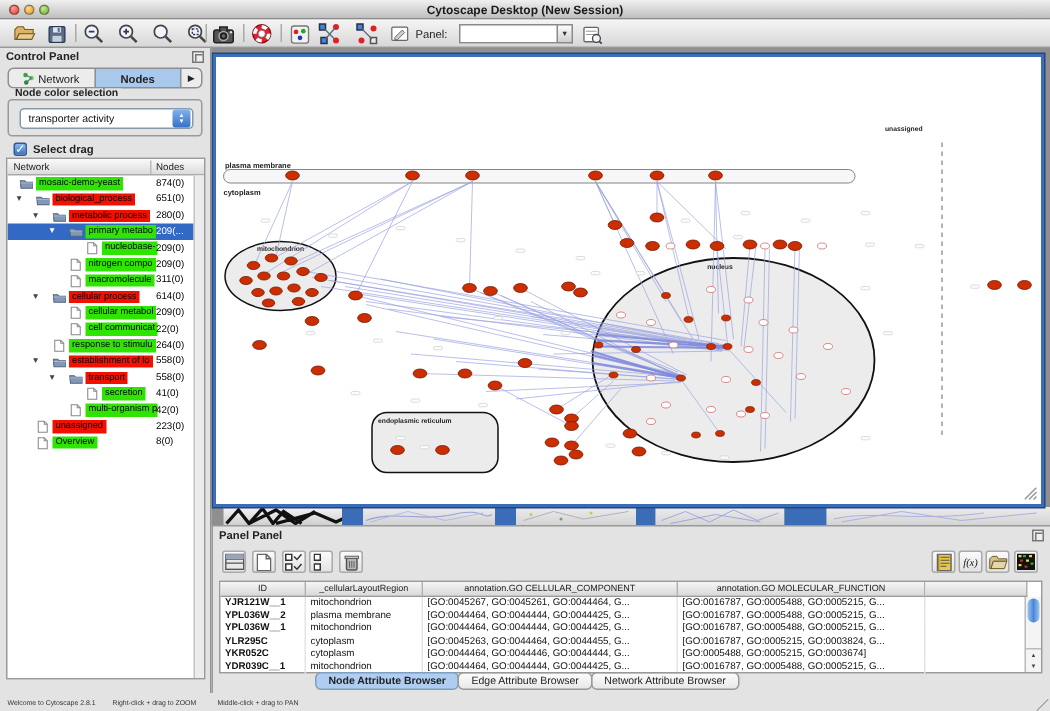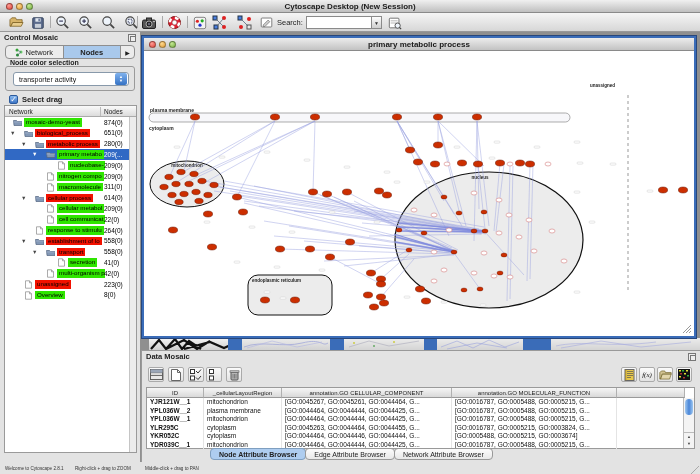--- a/index.html
+++ b/index.html
@@ -177,36 +177,36 @@
           <rect x="10" y="10" width="4" height="4" fill="#e8e8e8" stroke="#555"></rect>
           <line x1="4" y1="4" x2="11" y2="11" stroke="#567" stroke-width="0.8"></line>
         </svg>
     </span>
     <span class="tbtn" style="left:258px">
       <svg width="13" height="13" viewBox="0 0 16 16">
           <rect x="1.5" y="2.5" width="13" height="11" rx="1" fill="#fff" stroke="#666"></rect>
           <path d="M4 11l6-6 2 2-6 6H4z" fill="#cfcfcf" stroke="#555" stroke-width="0.7"></path>
         </svg>
     </span>
-    <span class="search-label">Search:</span>
+    <span class="search-label">Panel:</span>
     <input class="search-box" value="" style="">
     <span class="search-arrow">▼</span>
     <span class="tbtn" style="left:386px">
       <svg width="14" height="14" viewBox="0 0 16 16">
           <rect x="1.5" y="2.5" width="11" height="11" rx="1" fill="#fff" stroke="#666"></rect>
           <line x1="3" y1="5.5" x2="11" y2="5.5" stroke="#999" stroke-width="0.8"></line>
           <line x1="3" y1="8" x2="11" y2="8" stroke="#999" stroke-width="0.8"></line>
           <circle cx="11" cy="11" r="3" fill="#eef4fb" stroke="#444"></circle>
           <line x1="13" y1="13" x2="15" y2="15" stroke="#444" stroke-width="1.4"></line>
         </svg>
     </span>
   </div>
 
   <div class="cpanel">
-    <div class="phead">Control Mosaic</div>
+    <div class="phead">Control Panel</div>
     <span class="floatico" style="right:4px;top:2px"></span>
     <div class="cptabs">
       <div class="cptab">
         <svg width="8" height="9" viewBox="0 0 8 9">
             <circle cx="2" cy="2" r="1.5" fill="#3a3"></circle>
             <circle cx="6" cy="4" r="1.5" fill="#6c6"></circle>
             <circle cx="2.5" cy="7" r="1.5" fill="#283"></circle>
             <line x1="2" y1="2" x2="6" y2="4" stroke="#577" stroke-width="0.7"></line>
             <line x1="6" y1="4" x2="2.5" y2="7" stroke="#577" stroke-width="0.7"></line>
           </svg>
@@ -411,28 +411,20 @@
         </svg>
     </div>
     <div class="bgwin" style="left:382px;top:306px;width:28px;height:12px;background:#3a6cb8"></div>
     <div class="bgwin" style="left:410px;top:306px;width:149px;height:12px;background:linear-gradient(#ececec,#d4d4d4)">
       <svg width="149" height="12">
           <path d="M5 8 C 30 2, 60 10, 105 4 M10 10 L50 3 L90 9 L140 4" stroke="#a6abdf" stroke-width="0.6" fill="none"></path>
         </svg>
     </div>
 
     <div class="netwin">
-      <div class="nw-title">
-        <div class="lights" style="left:5px;top:3px">
-          <span class="light l-red"></span>
-          <span class="light l-yel"></span>
-          <span class="light l-grn"></span>
-        </div>
-        <div class="t">primary metabolic process</div>
-      </div>
       <div class="nw-canvas">
         <svg id="net-svg" width="550" height="285" viewBox="0 0 550 285">
             <rect x="5" y="62" width="421" height="9" rx="4.5" fill="#f7f7fa" stroke="#777" stroke-width="0.6"></rect>
             <text x="6" y="61" font-size="5" font-weight="bold" fill="#222">plasma membrane</text>
             <text x="5" y="79" font-size="5" font-weight="bold" fill="#222">cytoplasm</text>
             <ellipse cx="43" cy="133" rx="37" ry="23" fill="#ececec" stroke="#111" stroke-width="1"></ellipse>
             <text x="43" y="116" font-size="4.5" font-weight="bold" fill="#222" text-anchor="middle">mitochondrion</text>
             <ellipse cx="345" cy="189" rx="94" ry="68" fill="#ececec" stroke="#111" stroke-width="1.2"></ellipse>
             <text x="336" y="128" font-size="4.5" font-weight="bold" fill="#222" text-anchor="middle">nucleus</text>
             <rect x="104" y="224" width="84" height="40" rx="10" fill="#ececec" stroke="#111" stroke-width="1"></rect>
@@ -634,21 +626,21 @@
             <ellipse cx="420" cy="210" rx="3" ry="2" fill="#fff" stroke="#c66" stroke-width="0.5"></ellipse>
           </svg>
         <svg class="abs" style="right:2px;bottom:2px" width="9" height="9">
             <path d="M8 0 L0 8 M8 3 L3 8 M8 6 L6 8" stroke="#999" stroke-width="1"></path>
           </svg>
       </div>
     </div>
   </div>
 
   <div class="dpanel">
-    <div class="phead">Data Mosaic</div>
+    <div class="phead">Panel Panel</div>
     <span class="floatico" style="right:4px;top:2px"></span>
     <div class="dtoolbar">
       <span class="dbtn" style="left:3px">
         <svg width="13" height="11" viewBox="0 0 14 12">
             <rect x="0.5" y="0.5" width="13" height="11" fill="#e8e8e8" stroke="#555"></rect>
             <line x1="0.5" y1="4" x2="13.5" y2="4" stroke="#555"></line>
             <line x1="0.5" y1="7" x2="13.5" y2="7" stroke="#555"></line>
             <rect x="0.5" y="0.5" width="13" height="3.5" fill="#9aa6b8"></rect>
           </svg>
       </span>

